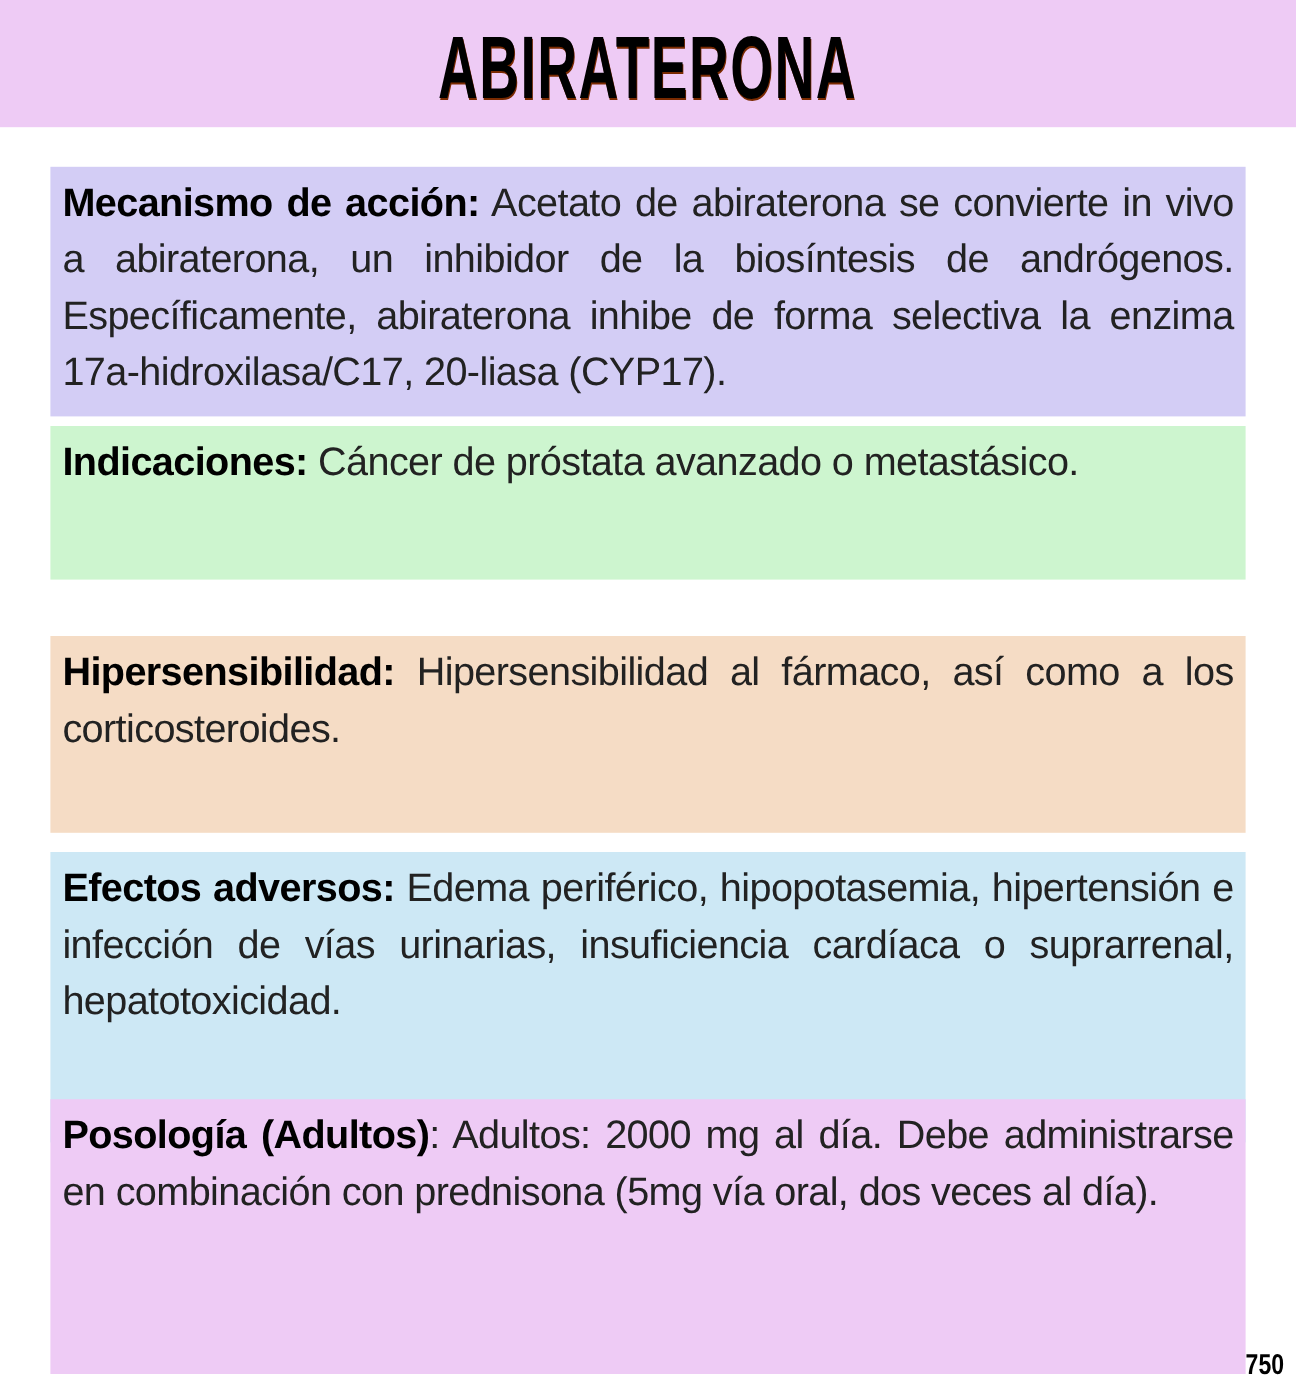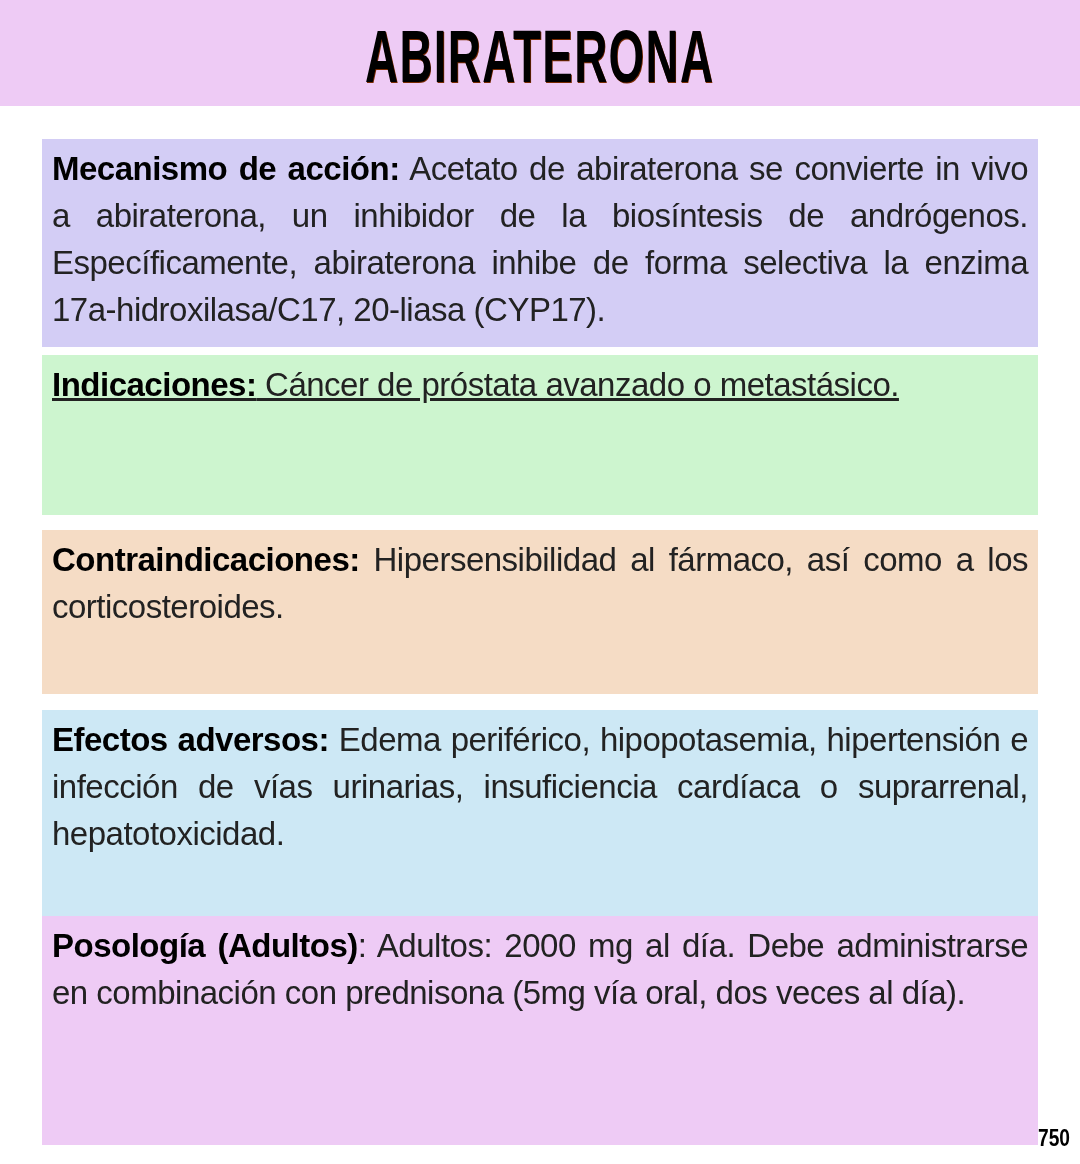--- a/index.html
+++ b/index.html
@@ -28,21 +28,21 @@
       margin: 0;
       font-family: "Liberation Sans", sans-serif;
       font-size: 33px; line-height: 47px;
       text-align: justify; text-align-last: left;
       color: #222;
       letter-spacing: -0.5px;
       word-spacing: 0px;
     }
     .label { font-weight: bold; color: #000; }
     .b1 { top: 139px; height: 208px; }
-    .b2 { top: 355px; height: 160px; text-decoration: underline; }
+    .b2 { top: 355px; height: 128px; }
     .b3 { top: 530px; height: 164px; }
     .b4 { top: 710px; height: 242px; }
     .b5 { top: 916px; height: 229px; }
     .page-num {
       position: absolute; left: 1038px; top: 1124px;
       font-family: "Liberation Sans", sans-serif; font-weight: bold;
       font-size: 24px; color: #000; transform: scaleX(0.8); transform-origin: left;
     }
   </style>
 </head>
@@ -54,21 +54,21 @@
 
 <div class="box b1" style="background:#D3CDF5;">
   <p><span class="label">Mecanismo de acción:</span><span> Acetato de abiraterona se convierte in vivo a abiraterona, un inhibidor de la biosíntesis de andrógenos. Específicamente, abiraterona inhibe de forma selectiva la enzima 17a-hidroxilasa/C17, 20-liasa (CYP17).</span></p>
 </div>
 
 <div class="box b2" style="background:#CDF5CF;">
   <p><span class="label">Indicaciones:</span><span>  Cáncer de próstata avanzado o metastásico.</span></p>
 </div>
 
 <div class="box b3" style="background:#F5DCC5;">
-  <p><span class="label">Contraindicaciones:</span><span> Hipersensibilidad al fármaco, así como a los corticosteroides.</span></p>
+  <p><span class="label">Hipersensibilidad:</span><span> Hipersensibilidad al fármaco, así como a los corticosteroides.</span></p>
 </div>
 
 <div class="box b4" style="background:#CDE8F5;">
   <p><span class="label">Efectos adversos:</span><span>  Edema periférico, hipopotasemia, hipertensión e infección de vías urinarias, insuficiencia cardíaca o suprarrenal, hepatotoxicidad.</span></p>
 </div>
 
 <div class="box b5" style="background:#EECBF5;">
   <p><span class="label">Posología (Adultos)</span><span>: Adultos: 2000 mg al día. Debe administrarse en combinación con prednisona (5mg vía oral, dos veces al día).</span></p>
 </div>
 

